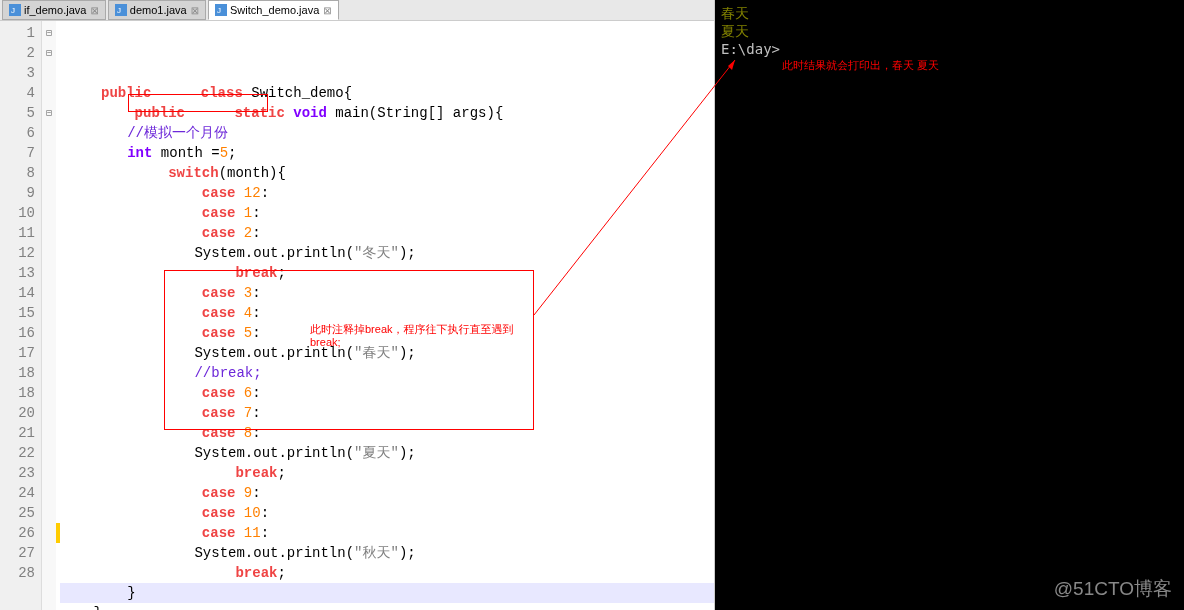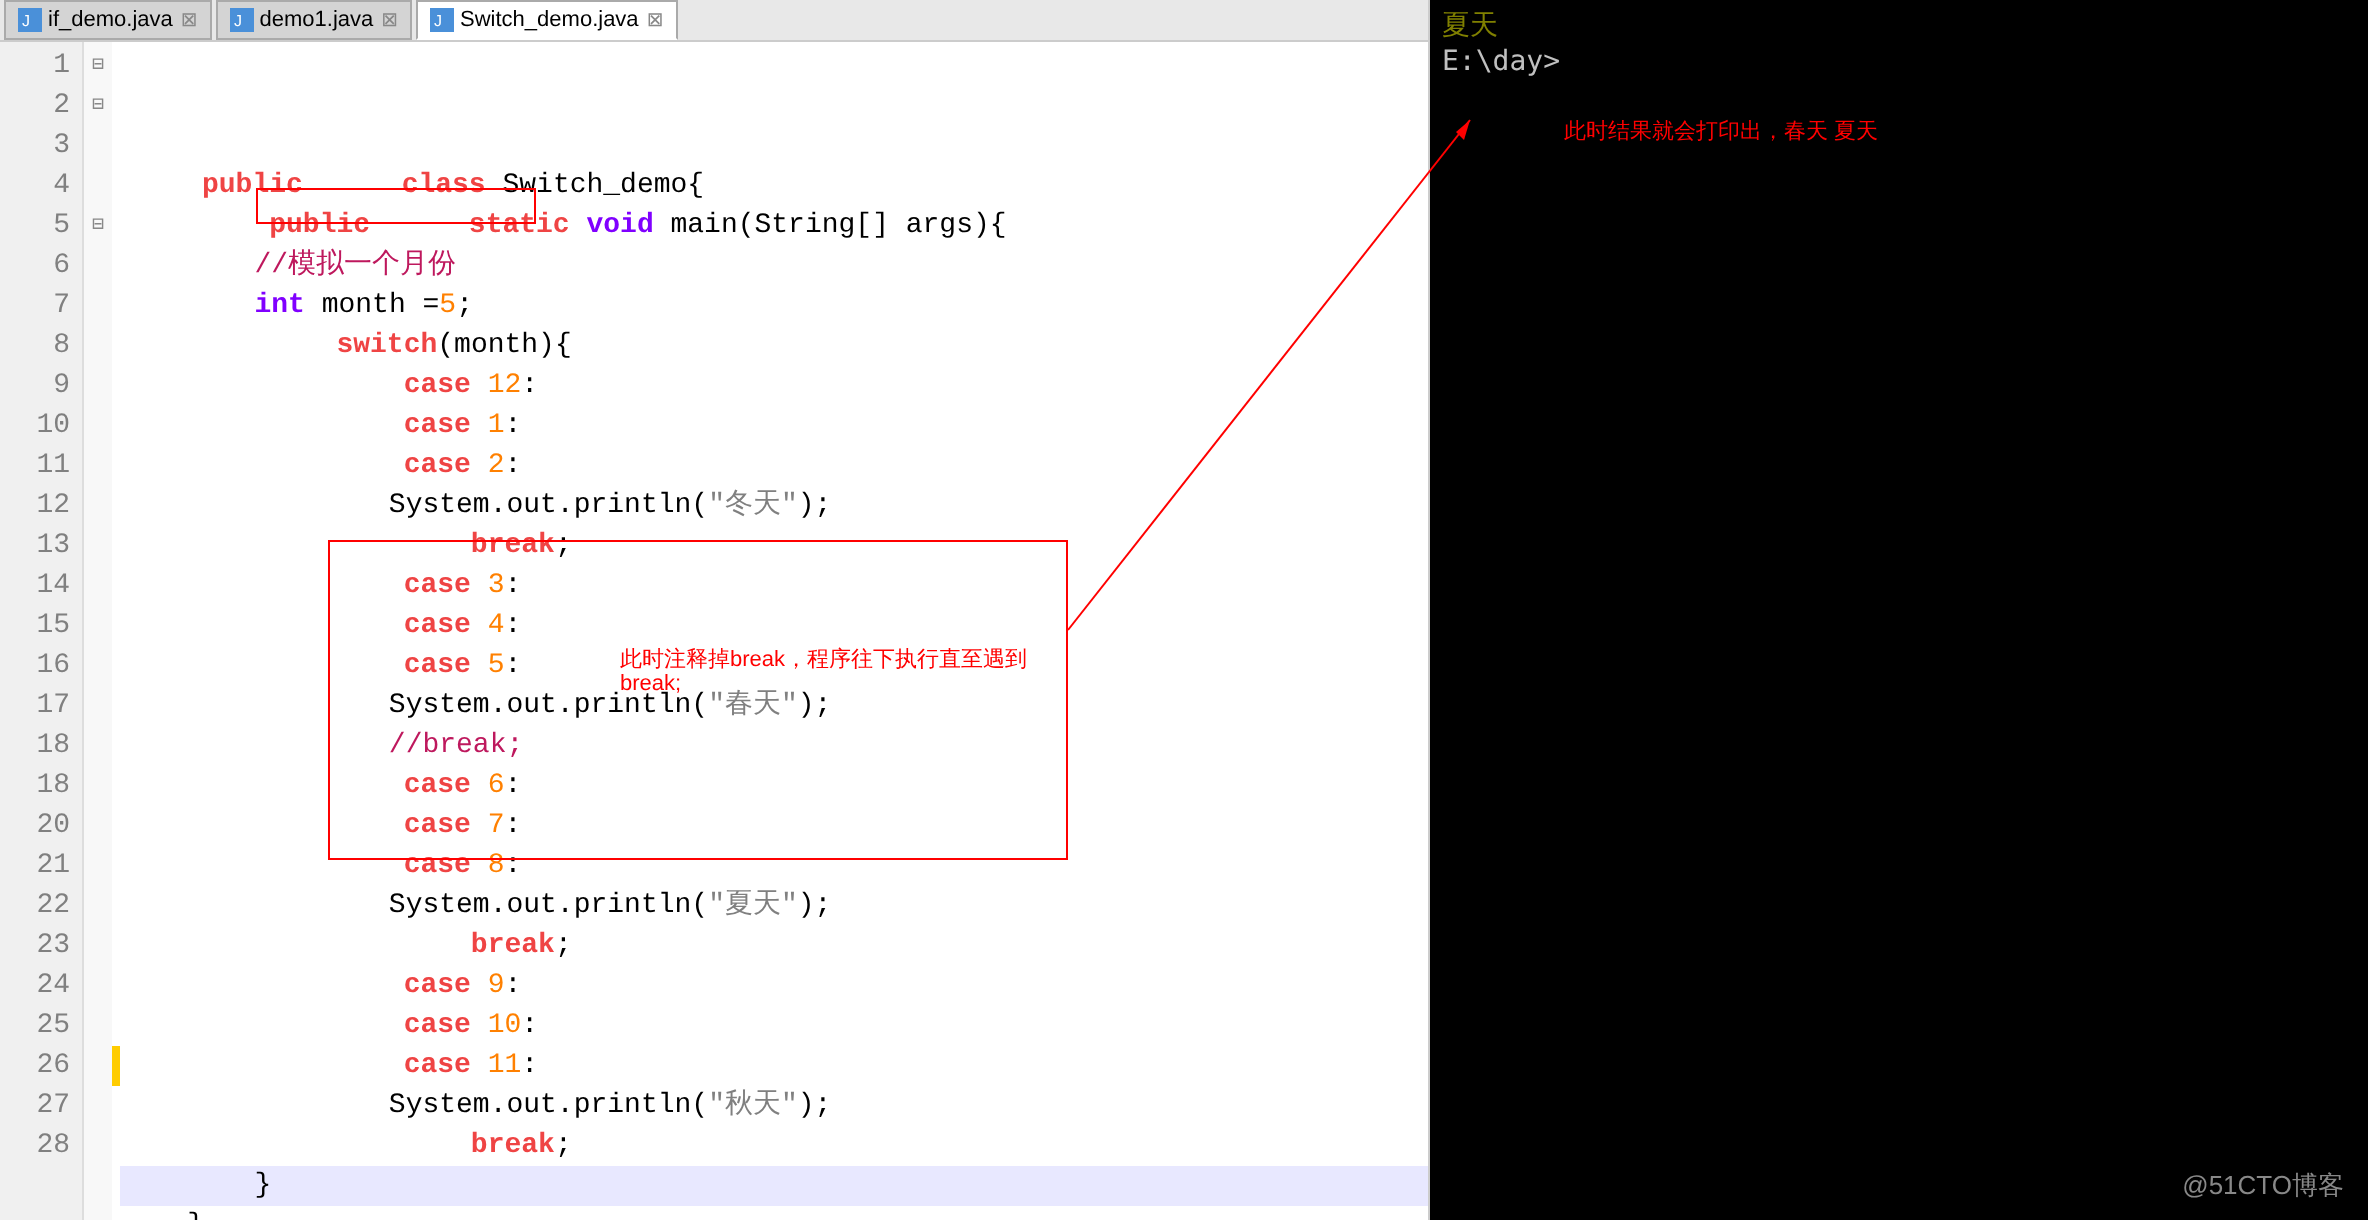--- a/index.html
+++ b/index.html
@@ -13,33 +13,33 @@
 .tab-close { margin-left: 4px; font-size: 10px; color: #888; }
 .code-area { display: flex; flex: 1; background: #fff; }
 .gutter { width: 42px; background: #f0f0f0; text-align: right; padding-right: 6px; color: #808080; font-family: "Courier New", monospace; font-size: 14px; line-height: 20px; padding-top: 2px; border-right: 1px solid #ddd; }
 .fold-gutter { width: 14px; background: #f8f8f8; font-family: monospace; font-size: 10px; line-height: 20px; padding-top: 2px; text-align: center; color: #888; }
 .fold-mark { display: block; height: 20px; }
 .code { flex: 1; font-family: "Courier New", monospace; font-size: 14px; line-height: 20px; padding-top: 2px; padding-left: 4px; white-space: pre; position: relative; }
 .code-line { height: 20px; position: relative; }
 .kw { color: #ef4444; font-weight: bold; margin-left: 41px; }
 .type { color: #8000ff; font-weight: bold; }
 .str { color: #808080; }
-.comment { color: #be185d; }
+.comment { color: #6d28d9; }
 .num { color: #ff8000; }
 .plain { color: #000; }
 .highlight-line { background: #e8e8ff; }
 .right-panel { flex: 1; background: #000; color: #fff; font-family: "SimSun", monospace; font-size: 14px; padding: 4px 6px; position: relative; }
 .term-line { line-height: 18px; }
 .term-yellow { color: #808000; }
 .term-white { color: #c0c0c0; }
 .annotation-box1 { position: absolute; border: 1px solid #ff0000; pointer-events: none; }
 .annotation-box2 { position: absolute; border: 1px solid #ff0000; pointer-events: none; }
 .annotation-text { position: absolute; color: #ff0000; font-size: 11px; font-family: "SimSun", sans-serif; pointer-events: none; }
 .annotation-line { position: absolute; pointer-events: none; }
-.watermark { position: absolute; bottom: 8px; right: 12px; color: #888; font-size: 13px; }
+.watermark { position: absolute; bottom: 8px; right: 12px; color: #888; font-size: 19px; }
 .yellow-bar { position: absolute; left: 0; width: 4px; background: #ffcc00; }
 </style>
 </head>
 <body>
 
 <div class="container">
   <div class="left-panel">
     <div class="tabs">
       <div class="tab">
         <span class="tab-icon">
@@ -132,20 +132,21 @@
           <span class="fold-mark"></span>
           <span class="fold-mark"></span>
           <span class="fold-mark"></span>
         </div>
       <div class="code" id="code">
         <div class="yellow-bar" style="top:502px;height:20px;"></div>
       <div class="code-line"><span class="kw">public </span><span class="kw">class </span><span class="plain">Switch_demo{</span></div><div class="code-line"><span class="plain">    </span><span class="kw">public </span><span class="kw">static </span><span class="type">void </span><span class="plain">main(String[] args){</span></div><div class="code-line"><span class="plain">        </span><span class="comment">//模拟一个月份</span></div><div class="code-line"><span class="plain">        </span><span class="type">int</span><span class="plain"> month =</span><span class="num">5</span><span class="plain">;</span></div><div class="code-line"><span class="plain">        </span><span class="kw">switch</span><span class="plain">(month){</span></div><div class="code-line"><span class="plain">            </span><span class="kw">case</span><span class="plain"> </span><span class="num">12</span><span class="plain">:</span></div><div class="code-line"><span class="plain">            </span><span class="kw">case</span><span class="plain"> </span><span class="num">1</span><span class="plain">:</span></div><div class="code-line"><span class="plain">            </span><span class="kw">case</span><span class="plain"> </span><span class="num">2</span><span class="plain">:</span></div><div class="code-line"><span class="plain">                System.out.println(</span><span class="str">"冬天"</span><span class="plain">);</span></div><div class="code-line"><span class="plain">                </span><span class="kw">break</span><span class="plain">;</span></div><div class="code-line"><span class="plain">            </span><span class="kw">case</span><span class="plain"> </span><span class="num">3</span><span class="plain">:</span></div><div class="code-line"><span class="plain">            </span><span class="kw">case</span><span class="plain"> </span><span class="num">4</span><span class="plain">:</span></div><div class="code-line"><span class="plain">            </span><span class="kw">case</span><span class="plain"> </span><span class="num">5</span><span class="plain">:</span></div><div class="code-line"><span class="plain">                System.out.println(</span><span class="str">"春天"</span><span class="plain">);</span></div><div class="code-line"><span class="plain">                </span><span class="comment">//break;</span></div><div class="code-line"><span class="plain">            </span><span class="kw">case</span><span class="plain"> </span><span class="num">6</span><span class="plain">:</span></div><div class="code-line"><span class="plain">            </span><span class="kw">case</span><span class="plain"> </span><span class="num">7</span><span class="plain">:</span></div><div class="code-line"><span class="plain">            </span><span class="kw">case</span><span class="plain"> </span><span class="num">8</span><span class="plain">:</span></div><div class="code-line"><span class="plain">                System.out.println(</span><span class="str">"夏天"</span><span class="plain">);</span></div><div class="code-line"><span class="plain">                </span><span class="kw">break</span><span class="plain">;</span></div><div class="code-line"><span class="plain">            </span><span class="kw">case</span><span class="plain"> </span><span class="num">9</span><span class="plain">:</span></div><div class="code-line"><span class="plain">            </span><span class="kw">case</span><span class="plain"> </span><span class="num">10</span><span class="plain">:</span></div><div class="code-line"><span class="plain">            </span><span class="kw">case</span><span class="plain"> </span><span class="num">11</span><span class="plain">:</span></div><div class="code-line"><span class="plain">                System.out.println(</span><span class="str">"秋天"</span><span class="plain">);</span></div><div class="code-line"><span class="plain">                </span><span class="kw">break</span><span class="plain">;</span></div><div class="code-line highlight-line"><span class="plain">        }</span></div><div class="code-line"><span class="plain">    }</span></div></div>
     </div>
   </div>
   <div class="right-panel">
+    <div class="term-line term-yellow">春天</div>
     <div class="term-line term-yellow">夏天</div>
     <div class="term-line"><span class="term-white">E:\day&gt;</span></div>
   </div>
 </div>
 
 <div class="annotation-box1" style="left:128px;top:94px;width:140px;height:18px;"></div>
 <div class="annotation-box2" style="left:164px;top:270px;width:370px;height:160px;"></div>
 
 <svg class="annotation-line" style="left:0;top:0;width:1184px;height:610px;position:absolute;">
   <line x1="534" y1="315" x2="735" y2="60" stroke="#ff0000" stroke-width="1"></line>

